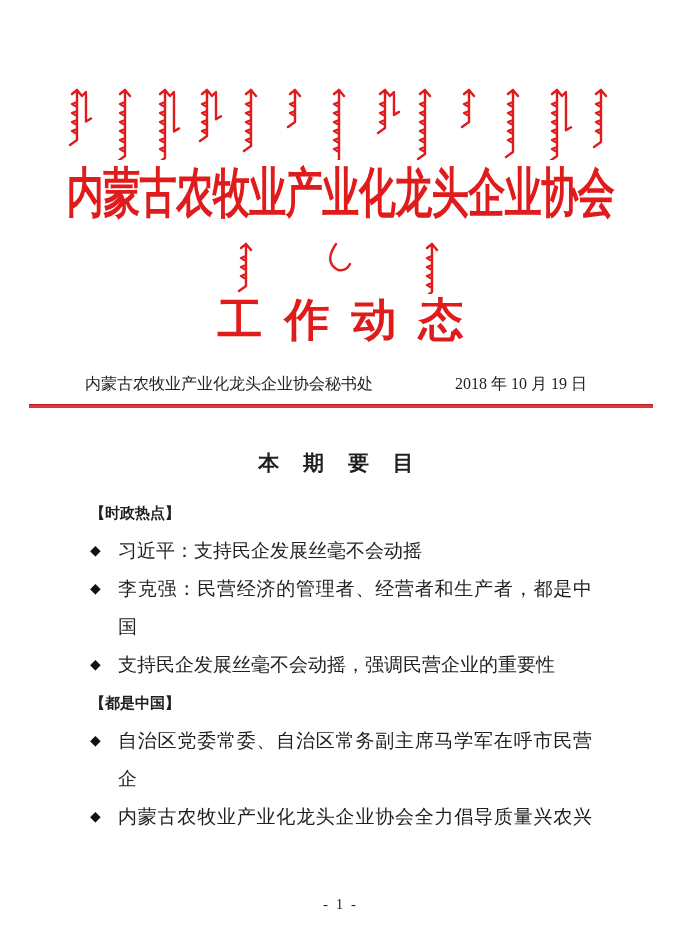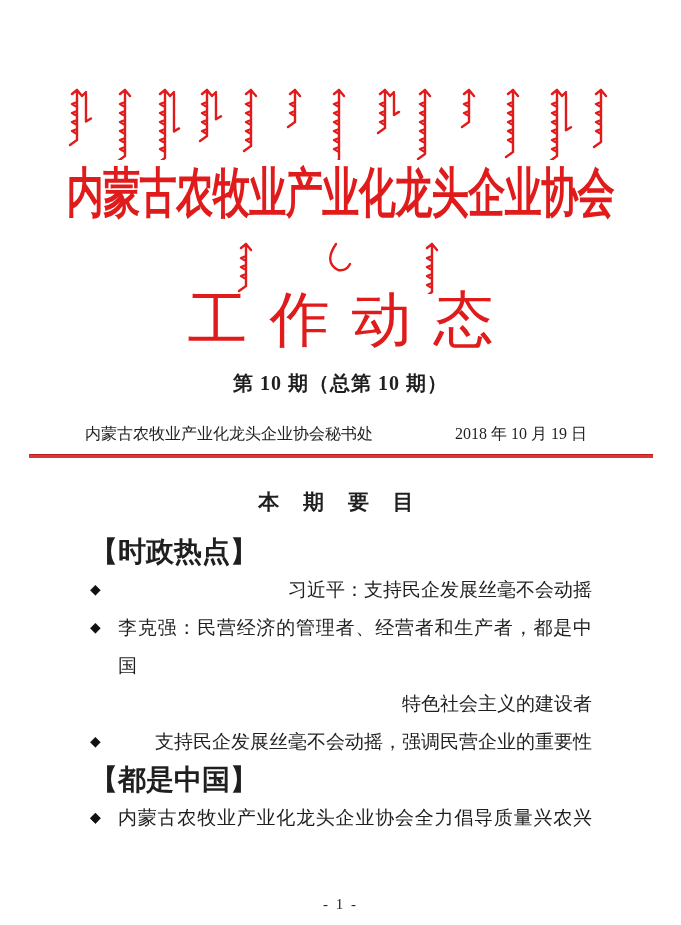--- a/index.html
+++ b/index.html
@@ -23,22 +23,22 @@
     letter-spacing:-0.5px;
     white-space:nowrap;
     transform:scaleY(1.45);
     transform-origin:center top;
     line-height:1.2;
   }
   .bulletin-title{
     margin-top:0;
     text-align:center;
     color:#e01b1b;
-    font-weight:normal;
-    font-size:60px;
+    font-weight:bold;
+    font-size:45px;
     line-height:52px;
     letter-spacing:22px;
     padding-left:22px;
     white-space:nowrap;
   }
   .issue-line{
     margin-top:24px;
     text-align:center;
     font-weight:bold;
     font-size:20px;
@@ -54,51 +54,51 @@
     line-height:24px;
   }
   .red-rule{
     width:624px;
     height:3px;
     margin:8px auto 0;
     background:#e23434;
     border-top:1px solid #b82121;
   }
   .toc-heading{
-    margin-top:30px;
+    margin-top:41px;
     text-align:center;
     font-family:"Liberation Sans","DejaVu Sans",sans-serif;
     font-weight:bold;
     font-size:21px;
     line-height:28px;
     letter-spacing:9px;
   }
   .toc{
     margin:17px 89px 0 90px;
   }
   .toc-label{
     font-family:"Liberation Sans","DejaVu Sans",sans-serif;
     font-weight:bold;
-    font-size:28px;
+    font-size:15px;
     line-height:38px;
   }
   .toc-item{
     position:relative;
     padding-left:28px;
     font-size:19px;
     line-height:38px;
   }
   .toc-item .bullet{
     position:absolute;
     left:0;top:0;
     font-size:14px;
     line-height:38px;
     color:#111;
   }
-  .toc-line{display:block;text-align:right;}
+  .toc-line{display:block;text-align:left;}
   .toc-line.cont{text-align:justify;text-align-last:justify;font-family:Liberation Serif, serif;}
   .page-footer{
     position:absolute;
     left:0;right:0;bottom:12px;
     text-align:center;
     font-size:15px;
     letter-spacing:2px;
   }
 </style>
 </head>
@@ -111,21 +111,20 @@
   </svg>
 
   <div class="org-title">内蒙古农牧业产业化龙头企业协会</div>
 
   <svg class="mongol banner2" width="210" height="52">
     <path fill="none" stroke="#e01b1b" stroke-width="2.4" stroke-linecap="round" stroke-linejoin="round" d="M10 2 L10 44 M5 6 L10 2 L15 8 M10 14 l-5 2 l5 3 M10 23 l-5 2 l5 3 M10 32 l-5 2 l5 3 M10 44 l-7 5 M100 2 c-8 11.700000000000001 -8 20.8 2 26 c6 1 10 -2 12 -6 M196 2 L196 50 M191 6 L196 2 L201 8 M196 14 l-5 2 l5 3 M196 23 l-5 2 l5 3 M196 32 l-5 2 l5 3 M196 41 l-5 2 l5 3 M196 50 l-7 5"></path>
   </svg>
 
   <div class="bulletin-title">工作动态</div>
 
-  <div class="issue-line">第 10 期（总第 10 期）</div>
 
   <div class="pub-row">
     <span>内蒙古农牧业产业化龙头企业协会秘书处</span>
     <span>2018 年 10 月 19 日</span>
   </div>
 
   <div class="red-rule"></div>
 
   <div class="toc-heading">本 期 要 目</div>
 
@@ -134,32 +133,32 @@
     <div class="toc-label">【时政热点】</div>
 
     <div class="toc-item">
       <span class="bullet">◆</span>
       <span class="toc-line">习近平：支持民企发展丝毫不会动摇</span>
     </div>
 
     <div class="toc-item">
       <span class="bullet">◆</span>
       <span class="toc-line cont">李克强：民营经济的管理者、经营者和生产者，都是中国</span>
-      <span class="toc-line">特色社会主义的建设者</span>
     </div>
 
     <div class="toc-item">
       <span class="bullet">◆</span>
       <span class="toc-line">支持民企发展丝毫不会动摇，强调民营企业的重要性</span>
     </div>
 
     <div class="toc-label">【都是中国】</div>
 
     <div class="toc-item">
       <span class="bullet">◆</span>
+      <span class="toc-line cont">自治区党委常委、自治区常务副主席马学军在呼市民营企</span>
     </div>
 
     <div class="toc-item">
       <span class="bullet">◆</span>
       <span class="toc-line cont">内蒙古农牧业产业化龙头企业协会全力倡导质量兴农兴</span>
 
     </div>
 
   </div>
 

